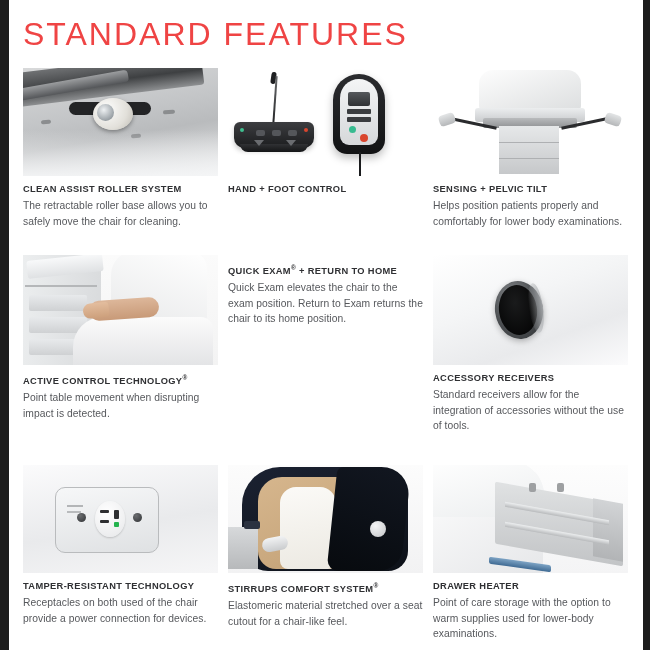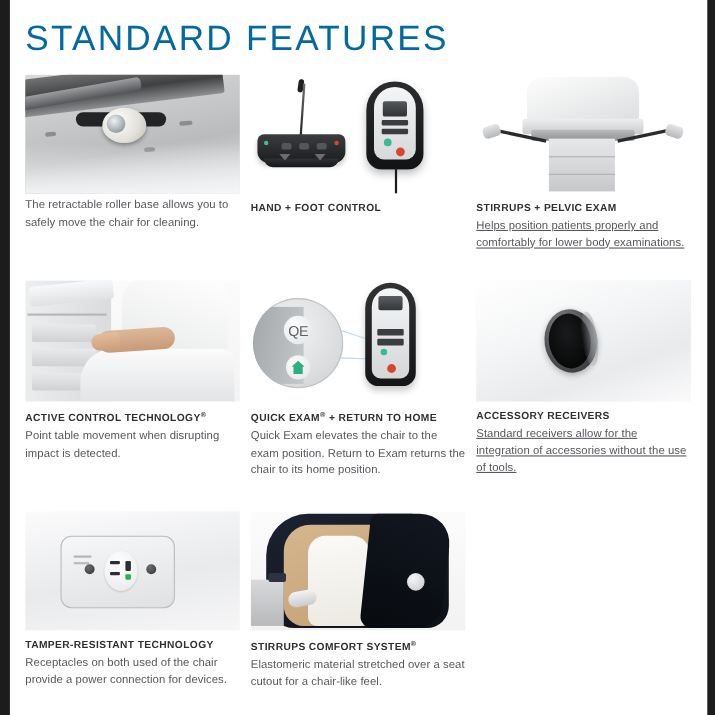--- a/index.html
+++ b/index.html
@@ -39,21 +39,21 @@
     background: #1c1c1c;
   }
 
   .page-title {
     position: absolute;
     left: 14px;
     top: 16px;
     font-size: 32px;
     font-weight: 300;
     letter-spacing: 2.0px;
-    color: #0369a1;
+    color: #ef4444;
     white-space: nowrap;
   }
 
   .grid {
     position: absolute;
     left: 14px;
     top: 68px;
     width: 616px;
   }
 
@@ -89,21 +89,21 @@
   }
   .cap-body {
     margin-top: 3px;
     font-size: 10.3px;
     font-weight: 400;
     color: #56585c;
     line-height: 15.5px;
     letter-spacing: 0.05px;
     max-width: 200px;
   }
-  .cell-3 .cap-body { max-width: 206px; text-decoration: underline; }
+  .cell-3 .cap-body { max-width: 206px; }
 
   sup { font-size: 6.5px; vertical-align: super; }
 
   
   .ph-roller { background: linear-gradient(170deg,#d8d9da 0%,#c3c5c7 42%,#b9bbbd 60%,#e9eaeb 100%); }
   .ph-roller .bar {
     position: absolute; left: -10px; top: -6px; width: 190px; height: 34px;
     background: linear-gradient(180deg,#6f7173,#3e4042 55%,#8d8f91);
     transform: rotate(-7deg); border-radius: 3px;
   }
@@ -522,20 +522,21 @@
           <div class="bar"></div>
             <div class="bar2"></div>
           <div class="slot"></div>
             <div class="wheel"></div>
             <div class="hub"></div>
           <div class="d1"></div>
             <div class="d2"></div>
             <div class="d3"></div>
           <div class="shade"></div>
         </div>
+        <div class="cap-title">CLEAN ASSIST ROLLER SYSTEM</div>
         <div class="cap-body">The retractable roller base allows you to safely move the chair for cleaning.</div>
       </div>
 
       <div class="cell cell-2">
         <div class="photo ph-ctrl">
           <div class="stalk-top"></div>
             <div class="stalk"></div>
           <div class="pedal"></div>
             <div class="pedal-lip"></div>
           <div class="p-led-g"></div>
@@ -563,21 +564,21 @@
             <div class="mid"></div>
             <div class="rail"></div>
           <div class="base"></div>
           <div class="seam" style="top:74px;"></div>
           <div class="seam" style="top:90px;"></div>
           <div class="arm-l"></div>
             <div class="arm-r"></div>
           <div class="cup-l"></div>
             <div class="cup-r"></div>
         </div>
-        <div class="cap-title">STIRRUPS + PELVIC EXAM</div>
+        <div class="cap-title">SENSING + PELVIC TILT</div>
         <div class="cap-body">Helps position patients properly and comfortably for lower body examinations.</div>
       </div>
 
     </div>
 
     <div class="row row-2">
 
       <div class="cell cell-1">
         <div class="photo ph-sense">
           <div class="table"></div>
@@ -589,38 +590,20 @@
           <div class="torso"></div>
           <div class="leg"></div>
           <div class="arm"></div>
           <div class="hand"></div>
         </div>
         <div class="cap-title"><span>ACTIVE CONTROL TECHNOLOGY</span><sup>®</sup></div>
         <div class="cap-body">Point table movement when disrupting impact is detected.</div>
       </div>
 
       <div class="cell cell-2">
-        <div class="photo ph-qe">
-          <div class="line1"></div>
-            <div class="line2"></div>
-          <div class="magnify">
-            <div class="panel"></div>
-            <div class="qe-btn">QE</div>
-            <div class="home-btn">
-                <span></span>
-              </div>
-          </div>
-          <div class="remote"></div>
-            <div class="face"></div>
-          <div class="screen"></div>
-          <div class="ico" style="top:44px;"></div>
-          <div class="ico" style="top:53px;"></div>
-          <div class="g-dot"></div>
-            <div class="r-dot"></div>
-        </div>
         <div class="cap-title"><span>QUICK EXAM</span><sup>®</sup><span> + RETURN TO HOME</span></div>
         <div class="cap-body">Quick Exam elevates the chair to the exam position. Return to Exam returns the chair to its home position.</div>
       </div>
 
       <div class="cell cell-3">
         <div class="photo ph-recv">
           <div class="surface"></div>
           <div class="ring"></div>
             <div class="hole"></div>
             <div class="sheen"></div>
@@ -658,17 +641,32 @@
           <div class="darkwing"></div>
           <div class="basebar"></div>
           <div class="strap"></div>
           <div class="clip1"></div>
             <div class="clip2"></div>
         </div>
         <div class="cap-title"><span>STIRRUPS COMFORT SYSTEM</span><sup>®</sup></div>
         <div class="cap-body">Elastomeric material stretched over a seat cutout for a chair-like feel.</div>
       </div>
 
+      <div class="cell cell-3">
+        <div class="photo ph-drawer">
+          <div class="body"></div>
+          <div class="cushion"></div>
+          <div class="box"></div>
+          <div class="box-front"></div>
+          <div class="div1"></div>
+            <div class="div2"></div>
+          <div class="hinge" style="left:96px;"></div>
+          <div class="hinge" style="left:124px;"></div>
+          <div class="rail"></div>
+        </div>
+        <div class="cap-title">DRAWER HEATER</div>
+        <div class="cap-body">Point of care storage with the option to warm supplies used for lower-body examinations.</div>
+      </div>
 
     </div>
 
   </div>
 </div>
 
 </body></html>

